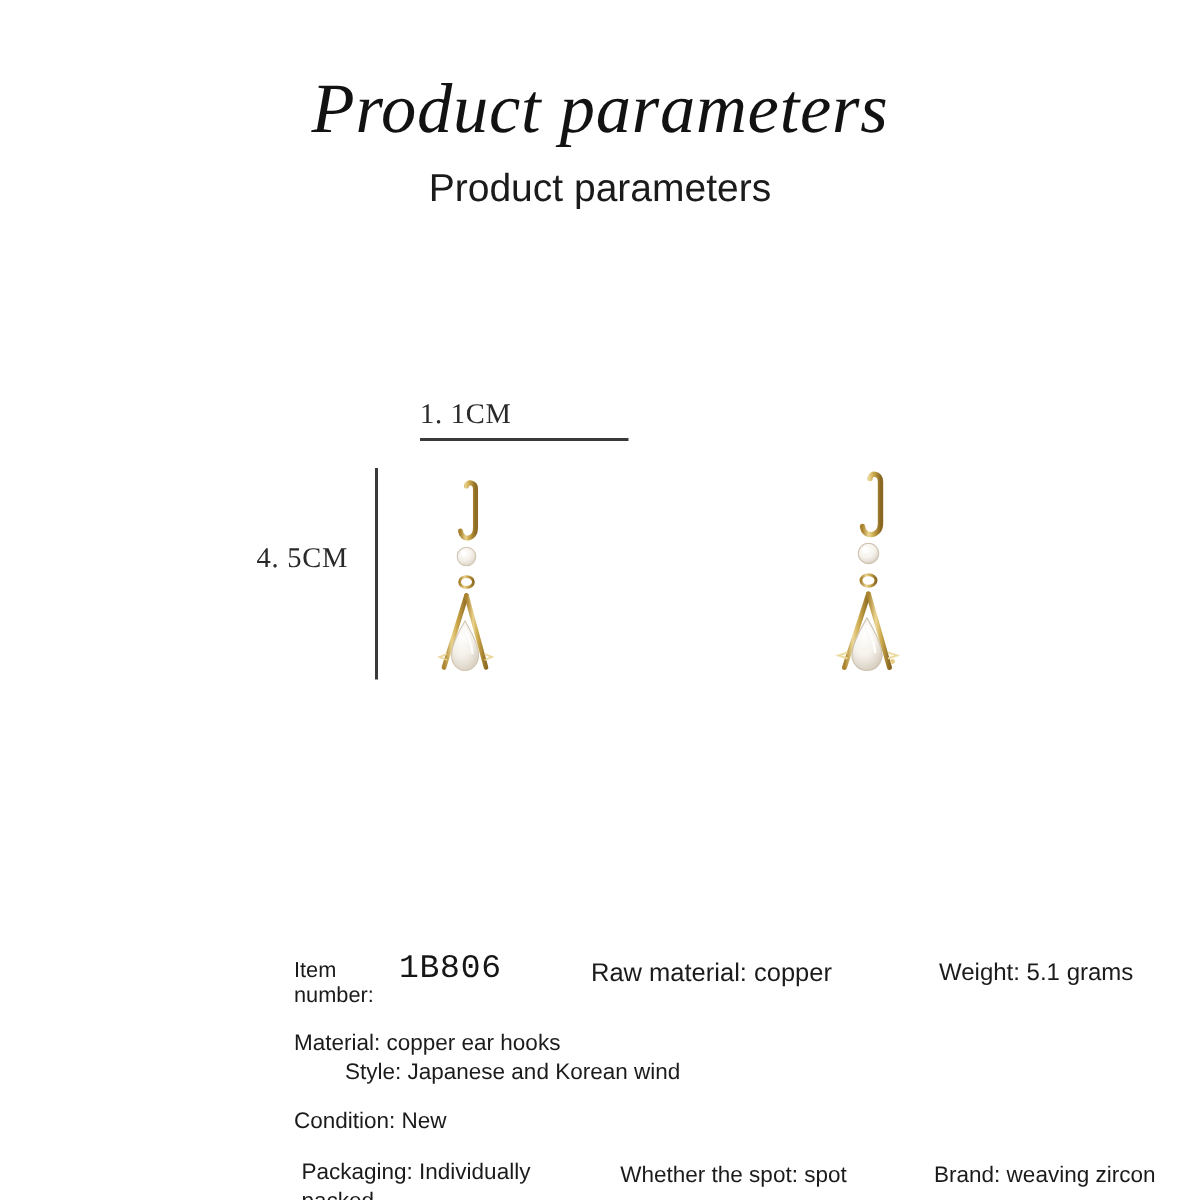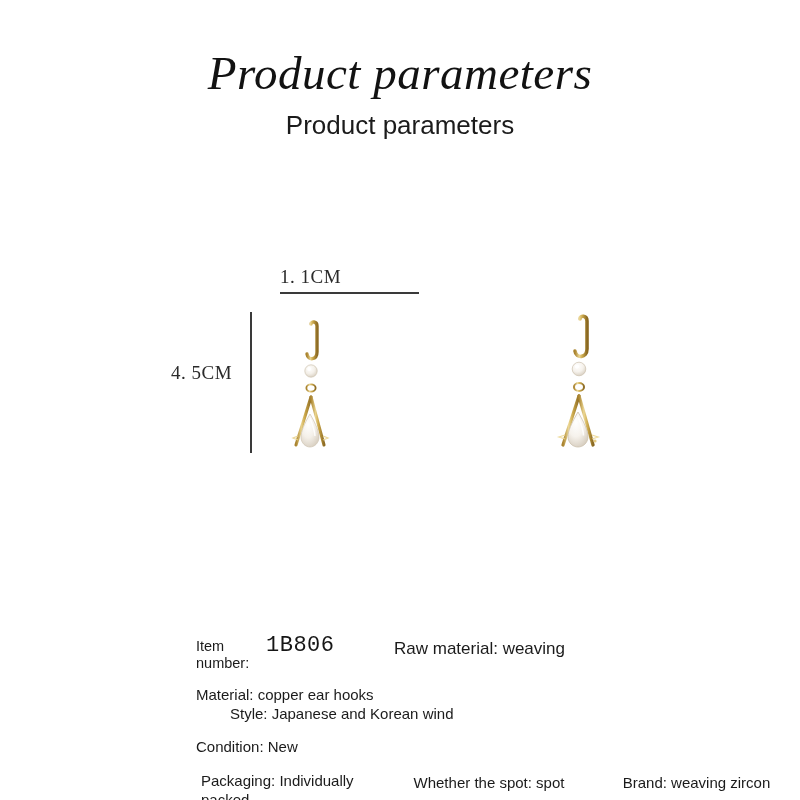--- a/index.html
+++ b/index.html
@@ -253,21 +253,22 @@
     </svg>
   </div>
 
   <div class="spec-table">
 
     <div class="spec-row row1">
       <div class="spec-cell col-a">
         <span class="itemno-label">Item number:</span>
         <span class="itemno-value">1B806</span>
       </div>
-      <div class="spec-cell col-b">Raw material: weaving</div>
+      <div class="spec-cell col-b">Raw material: copper</div>
+      <div class="spec-cell col-c">Weight: 5.1 grams</div>
     </div>
 
     <div class="spec-row row2">
       <div class="spec-cell col-a">Material: copper ear hooks</div>
       <div class="spec-cell col-b">Style: Japanese and Korean wind</div>
       <div class="spec-cell col-c">Condition: New</div>
     </div>
 
     <div class="spec-row row3">
       <div class="spec-cell col-a">Packaging: Individually packed</div>

